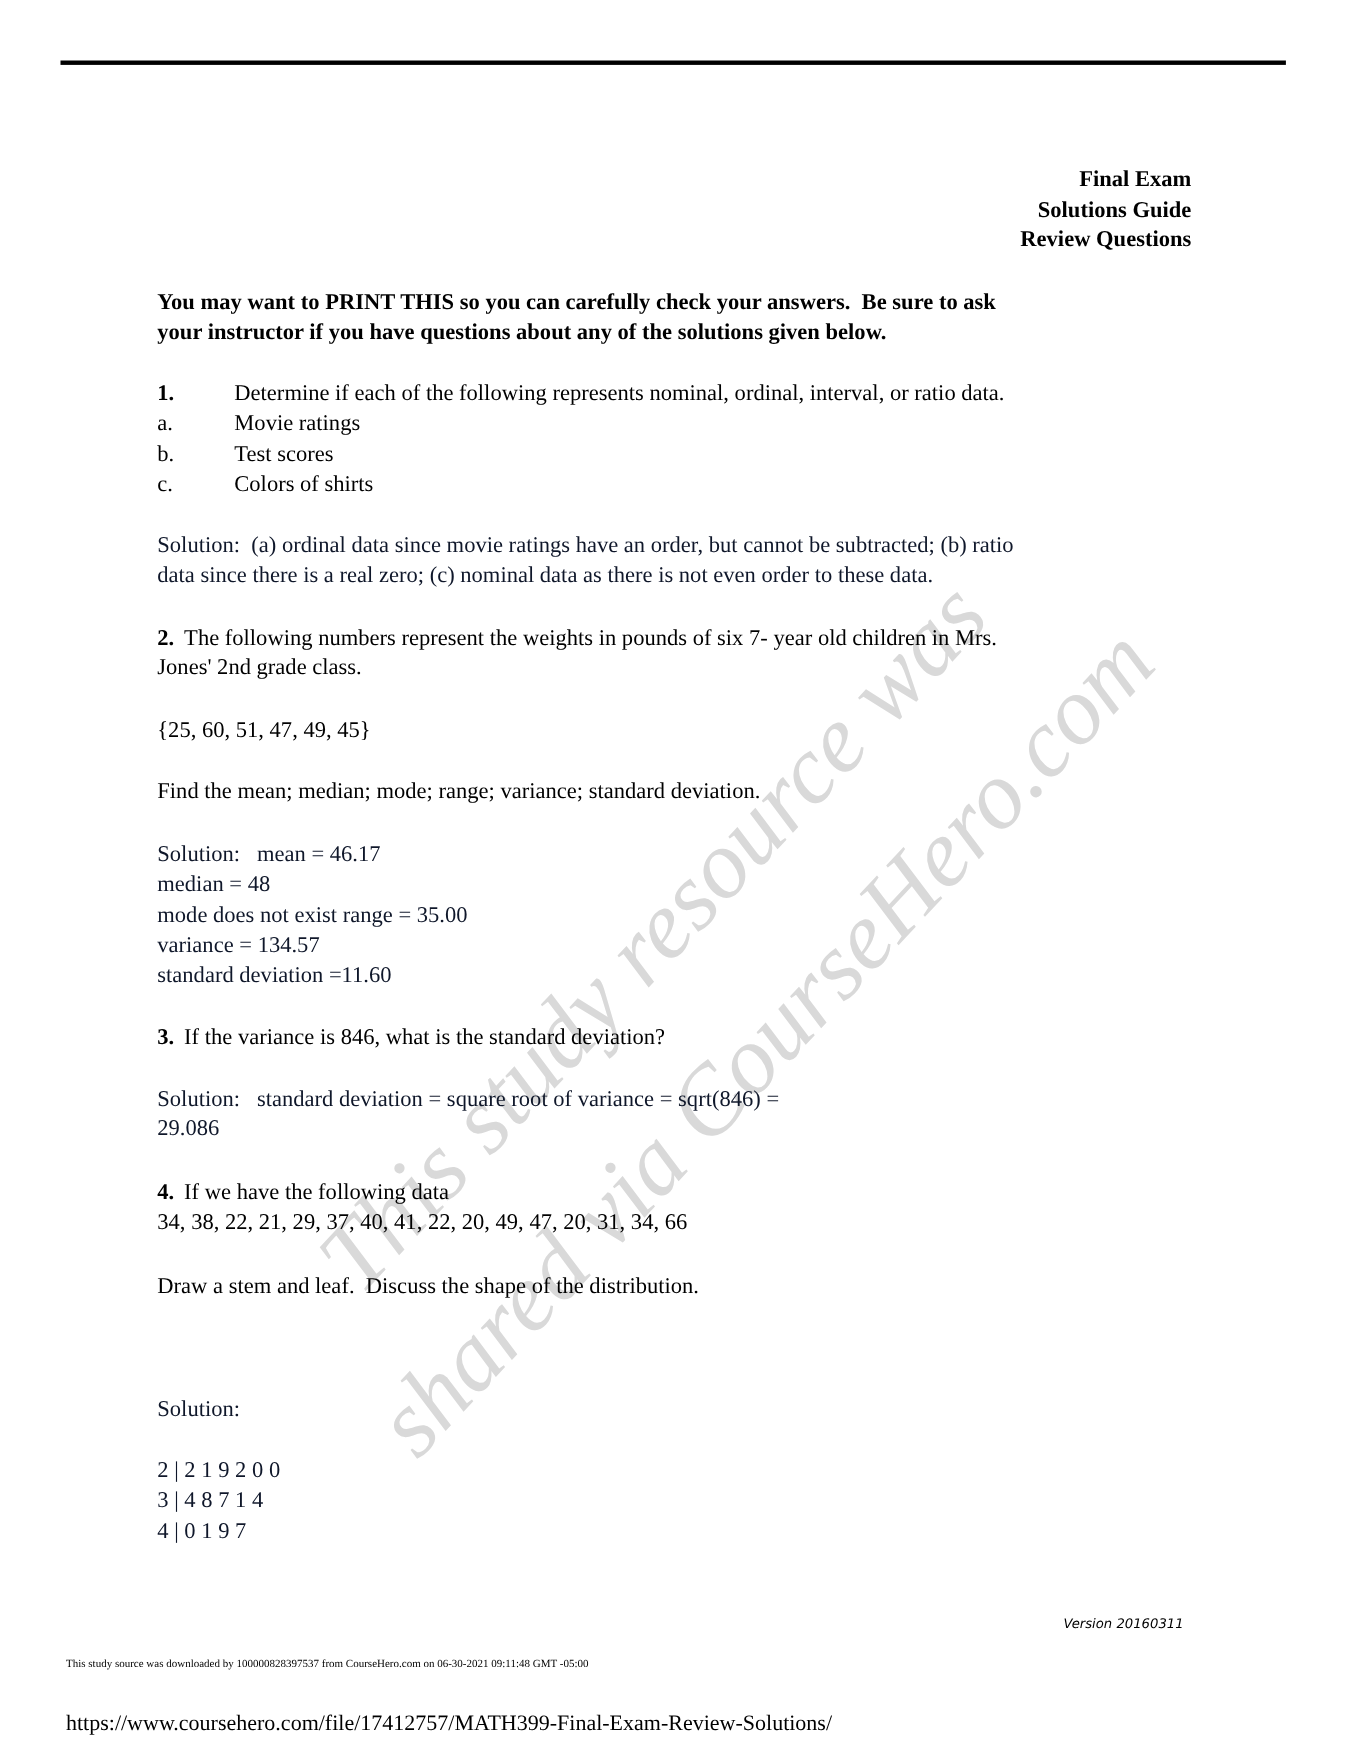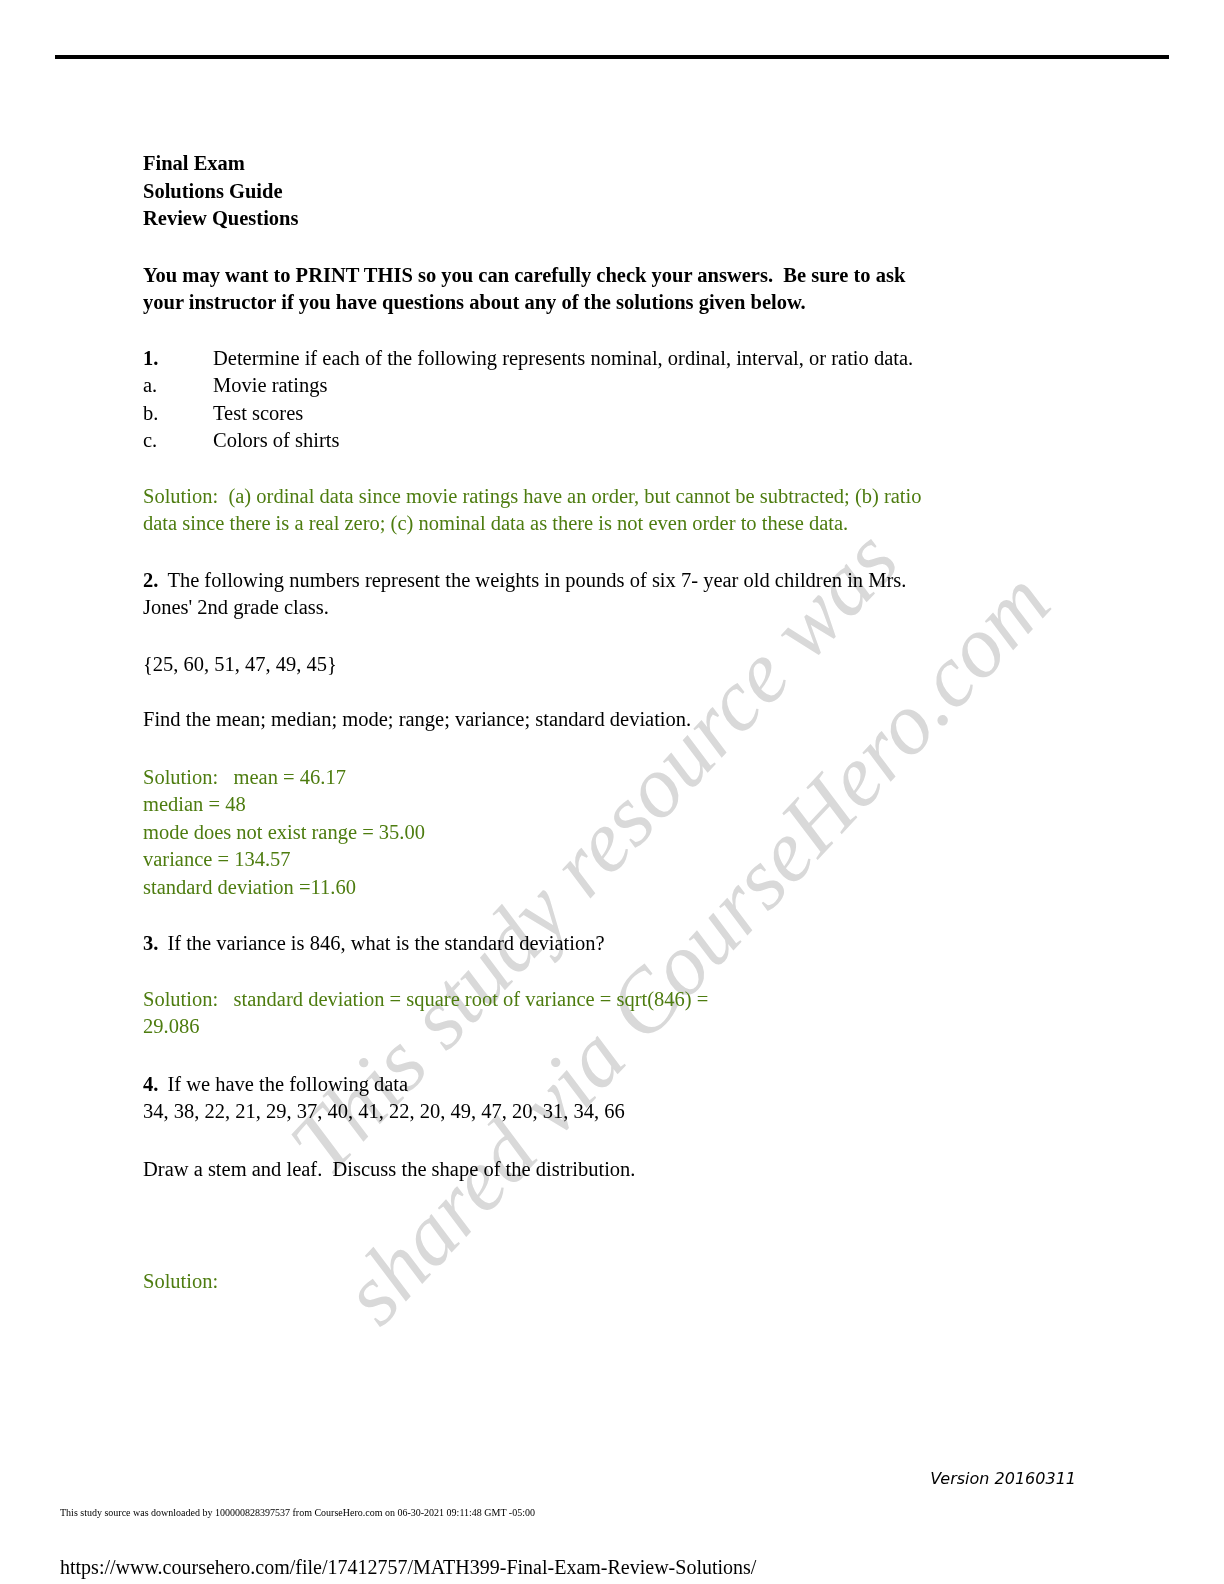--- a/index.html
+++ b/index.html
@@ -40,37 +40,37 @@
   .content {
     position: absolute;
     left: 143px;
     top: 150px;
     width: 1005px;
     z-index: 1;
     font-size: 20.5px;
     line-height: 27.5px;
   }
   .line { white-space: pre-wrap; }
-  .title { text-align: left; width: 940px; font-weight: bold; }
+  .title { text-align: right; width: 940px; font-weight: bold; }
   .bold { font-weight: bold; }
-  .red { color: #4d7c0f; }
+  .red { color: #0f172a; }
   .row { display: flex; }
   .marker { width: 70px; flex: none; }
   .num { font-weight: bold; margin-right: 9px; }
   .gap27 { margin-top: 28px; }
   .gap29 { margin-top: 29px; }
   .gap30 { margin-top: 30px; }
   .gap85 { margin-top: 85px; }
   .version {
     position: absolute;
     right: 148px;
     top: 1469px;
     font-family: "DejaVu Sans", sans-serif;
     font-style: italic;
-    font-size: 16px;
+    font-size: 12px;
     z-index: 1;
   }
   .download {
     position: absolute;
     left: 60px;
     top: 1507px;
     font-size: 10px;
     z-index: 1;
     font-family: Liberation Serif, serif;
   }
@@ -168,20 +168,25 @@
     </div>
 
     <div class="gap30">
       <div class="line">Draw a stem and leaf.  Discuss the shape of the distribution.</div>
     </div>
 
     <div class="red gap85">
       <div class="line">Solution:</div>
     </div>
 
+    <div class="red gap27">
+      <div class="line">2 | 2 1 9 2 0 0</div>
+      <div class="line">3 | 4 8 7 1 4</div>
+      <div class="line">4 | 0 1 9 7</div>
+    </div>
 
   </div>
 
   <div class="version">Version 20160311</div>
   <div class="download">This study source was downloaded by 100000828397537 from CourseHero.com on 06-30-2021 09:11:48 GMT -05:00</div>
   <div class="url">https://www.coursehero.com/file/17412757/MATH399-Final-Exam-Review-Solutions/</div>
 
 </div>
 
 </body></html>

